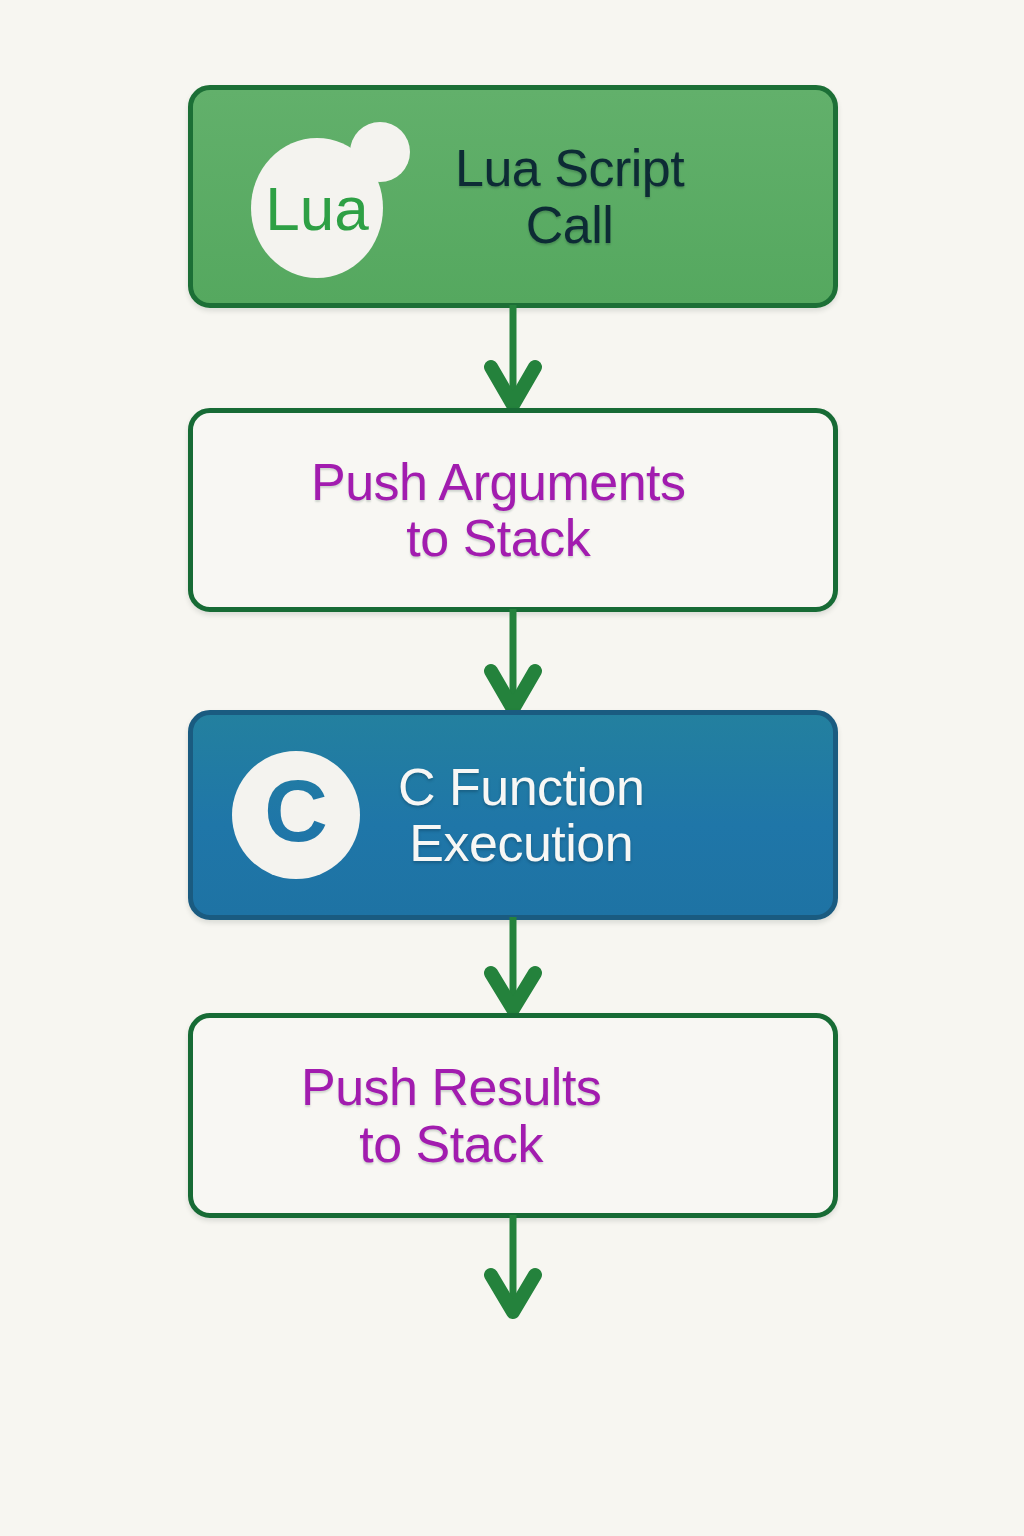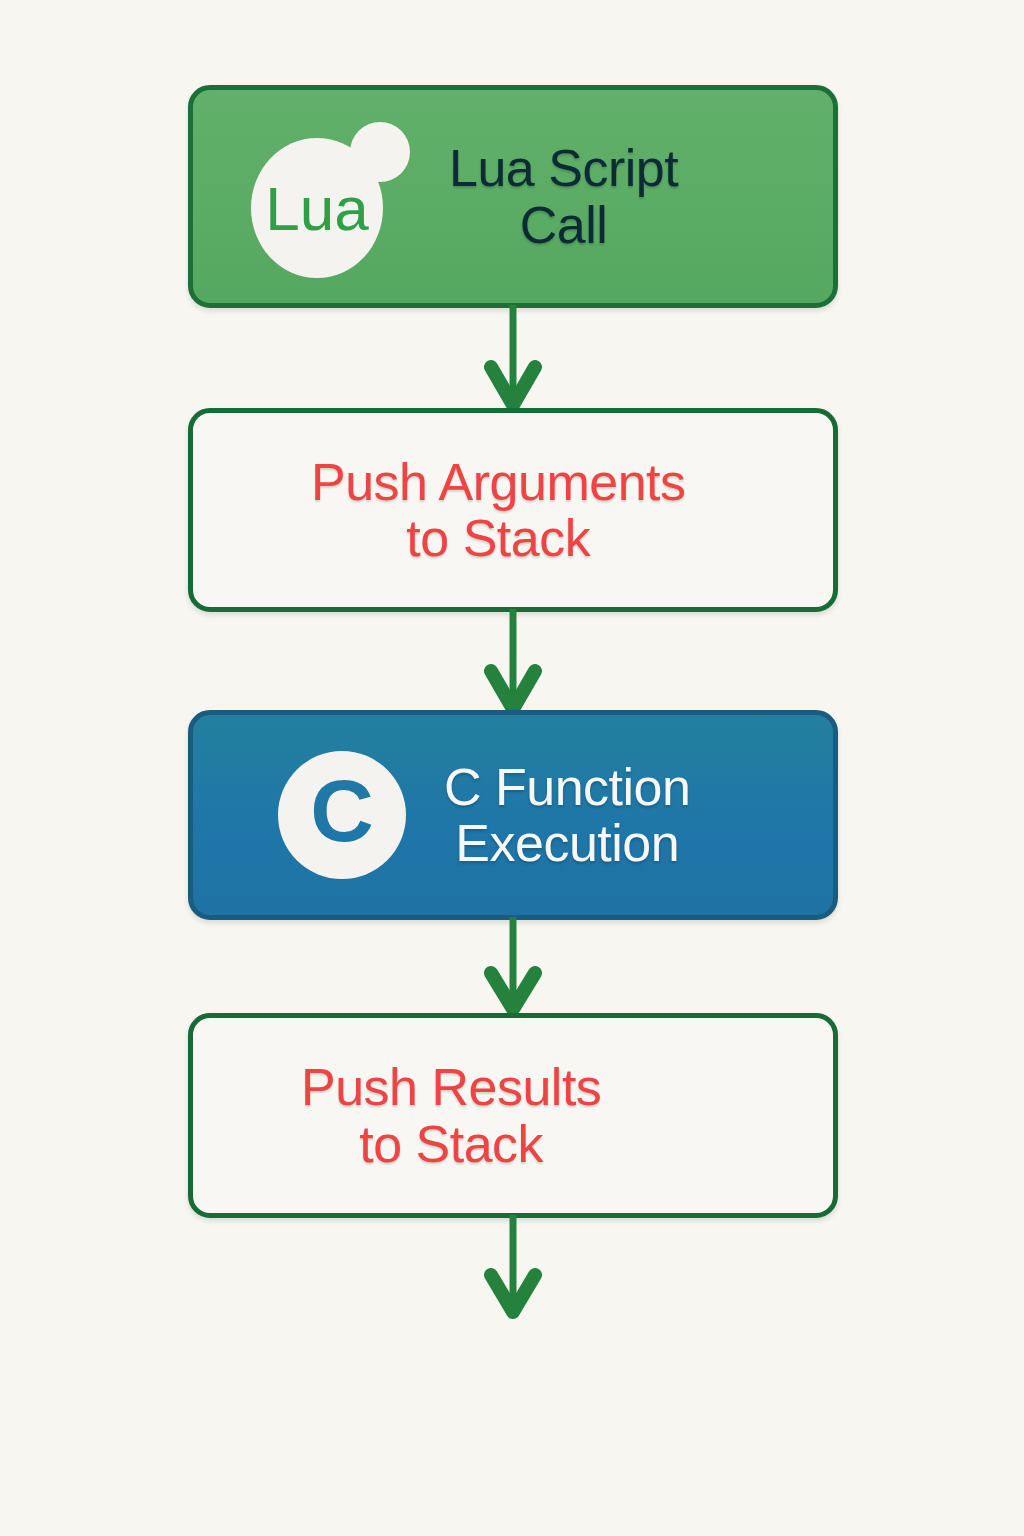--- a/index.html
+++ b/index.html
@@ -30,51 +30,52 @@
     box-sizing: border-box;
     border-radius: 22px;
     display: flex;
     align-items: center;
     box-shadow: 0 3px 5px rgba(30, 50, 40, 0.13);
   }
 
   .node.filled-green {
     background: linear-gradient(180deg, #62b06b 0%, #55a85f 100%);
     border: 5px solid #1c6f36;
+    gap: 6px;
   }
 
   .node.filled-blue {
     background: linear-gradient(180deg, #23809f 0%, #1f76a8 55%, #1e73a4 100%);
     border: 5px solid #1a5b80;
   }
 
   .node.outline-green {
     background: #f8f7f3;
     border: 5px solid #176b35;
   }
 
   
   #node-lua-script-call   { top: 85px;   height: 223px; padding-left: 52px; }
   #node-push-arguments    { top: 408px;  height: 204px; padding-left: 118px; }
-  #node-c-function        { top: 710px;  height: 210px; padding-left: 81px; }
+  #node-c-function        { top: 710px;  height: 210px; padding-left: 35px; }
   #node-push-results      { top: 1013px; height: 205px; padding-left: 108px; }
   #node-return-to-lua     { top: 1316px; height: 154px; padding-left: 118px; }
 
   
   .node-label {
     font-size: 52px;
     font-weight: normal;
     line-height: 1.08;
     letter-spacing: -0.5px;
     white-space: pre-line;
     text-shadow: 0 2px 2px rgba(20, 40, 30, 0.22);
     text-align: center;
   }
   .label-dark  { color: #0d2b35; }
-  .label-green { color: #ef4444; text-shadow: 0 2px 2px rgba(20, 60, 40, 0.18); }
+  .label-green { color: #a21caf; text-shadow: 0 2px 2px rgba(20, 60, 40, 0.18); }
   .label-white { color: #f7f7f5; text-shadow: 0 2px 3px rgba(8, 40, 60, 0.3); }
 
   
   .logo-wrap {
     position: relative;
     flex: 0 0 auto;
     margin-right: 34px;
   }
   .lua-logo { width: 170px; height: 170px; display: block; }
   .c-logo   { width: 136px; height: 136px; display: block; }

